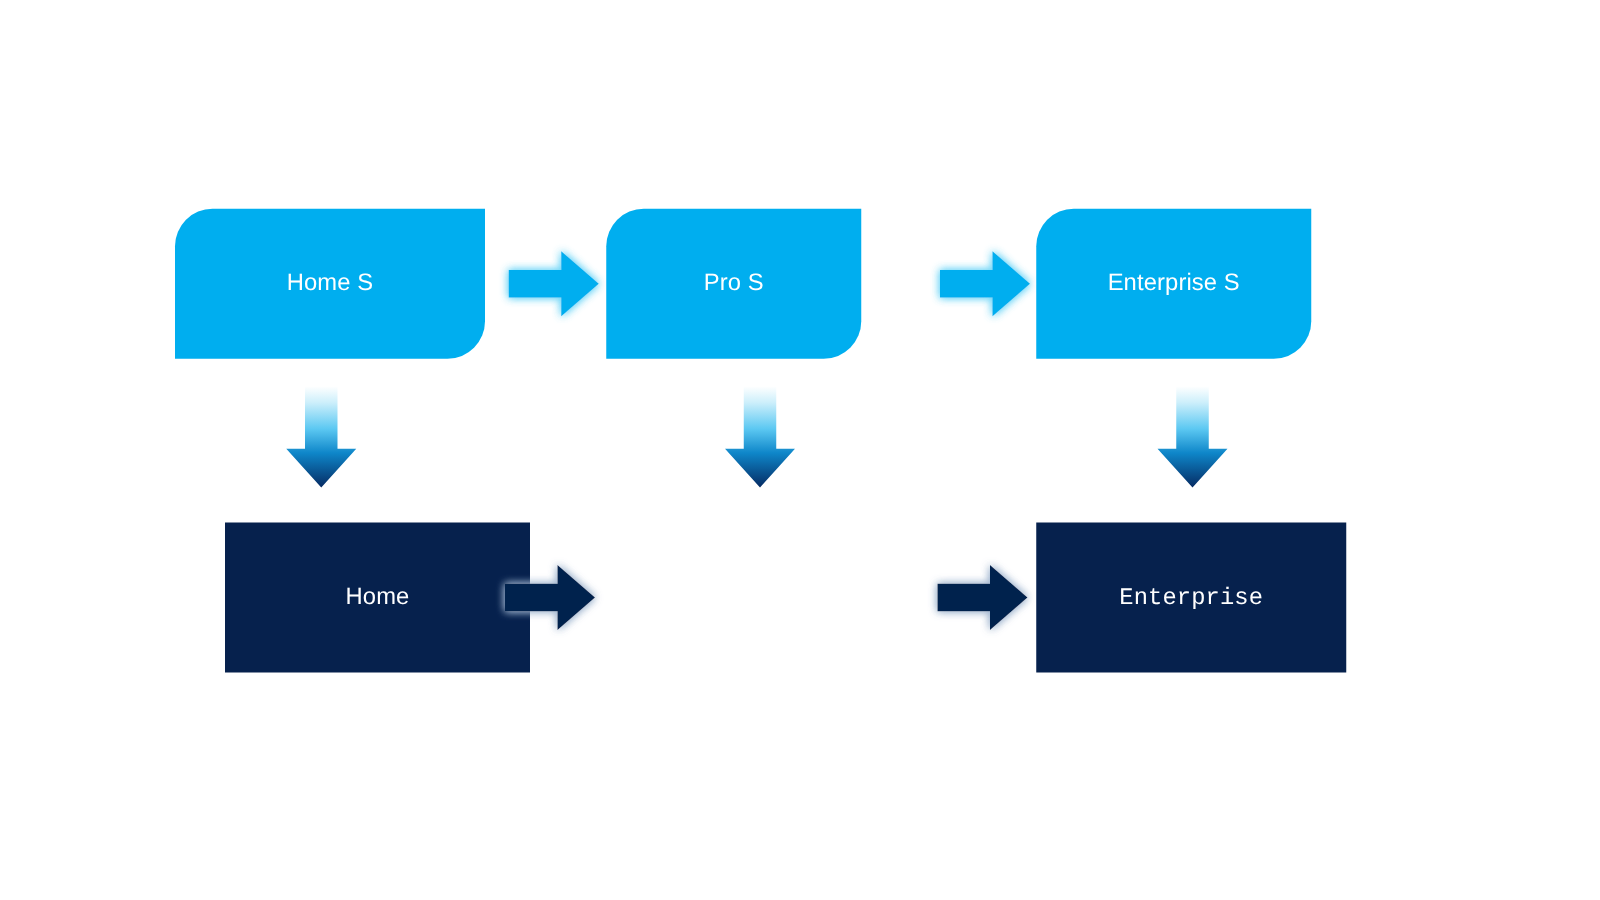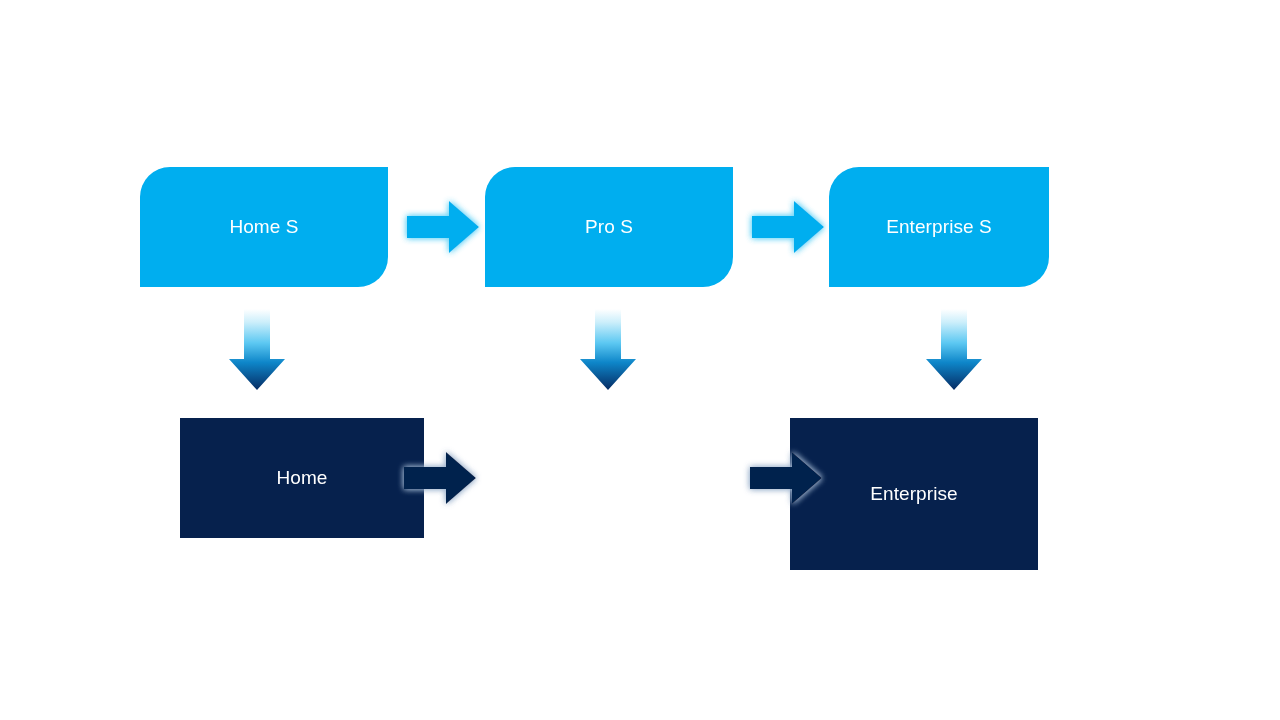--- a/index.html
+++ b/index.html
@@ -72,21 +72,21 @@
 </style>
 </head>
 <body>
 
 <div id="canvas">
 
   <div class="node node-service" style="left:140px; top:167px; width:248px; height:120px;">
     <span>Home S</span>
   </div>
 
-  <div class="node node-service" style="left:485px; top:167px; width:248px; height:120px;">
+  <div class="node node-service" style="left:485px; top:167px; width:204px; height:120px;">
     <span>Pro S</span>
   </div>
 
   <div class="node node-service" style="left:829px; top:167px; width:220px; height:120px;">
     <span>Enterprise S</span>
   </div>
 
   <div class="harrow" style="left:405px; top:196px;">
     <svg viewBox="0 0 76 62" xmlns="http://www.w3.org/2000/svg">
       <defs>
@@ -166,21 +166,21 @@
       </defs>
       <path d="M16,0 L42,0 L42,50 L57,50 L29,81 L1,50 L16,50 Z" fill="url(#vgrad3)"></path>
     </svg>
   </div>
 
   <div class="node node-product" style="left:140px; top:418px; width:244px; height:120px;margin-left:40px;">
     <span>Home</span>
   </div>
 
 
-  <div class="node node-product" style="left:790px; top:418px; width:248px; height:152px;">
+  <div class="node node-product" style="left:829px; top:418px; width:248px; height:120px;font-family:Liberation Mono, monospace;">
     <span>Enterprise</span>
   </div>
 
   <div class="harrow" style="left:402px; top:447px;">
     <svg viewBox="0 0 76 62" xmlns="http://www.w3.org/2000/svg">
       <defs>
         <filter id="glowDark" x="-60%" y="-60%" width="220%" height="220%">
           <feGaussianBlur stdDeviation="3.4" result="b"></feGaussianBlur>
           <feFlood flood-color="#9DB3CE" flood-opacity="0.9" result="c"></feFlood>
           <feComposite in="c" in2="b" operator="in" result="g"></feComposite>

